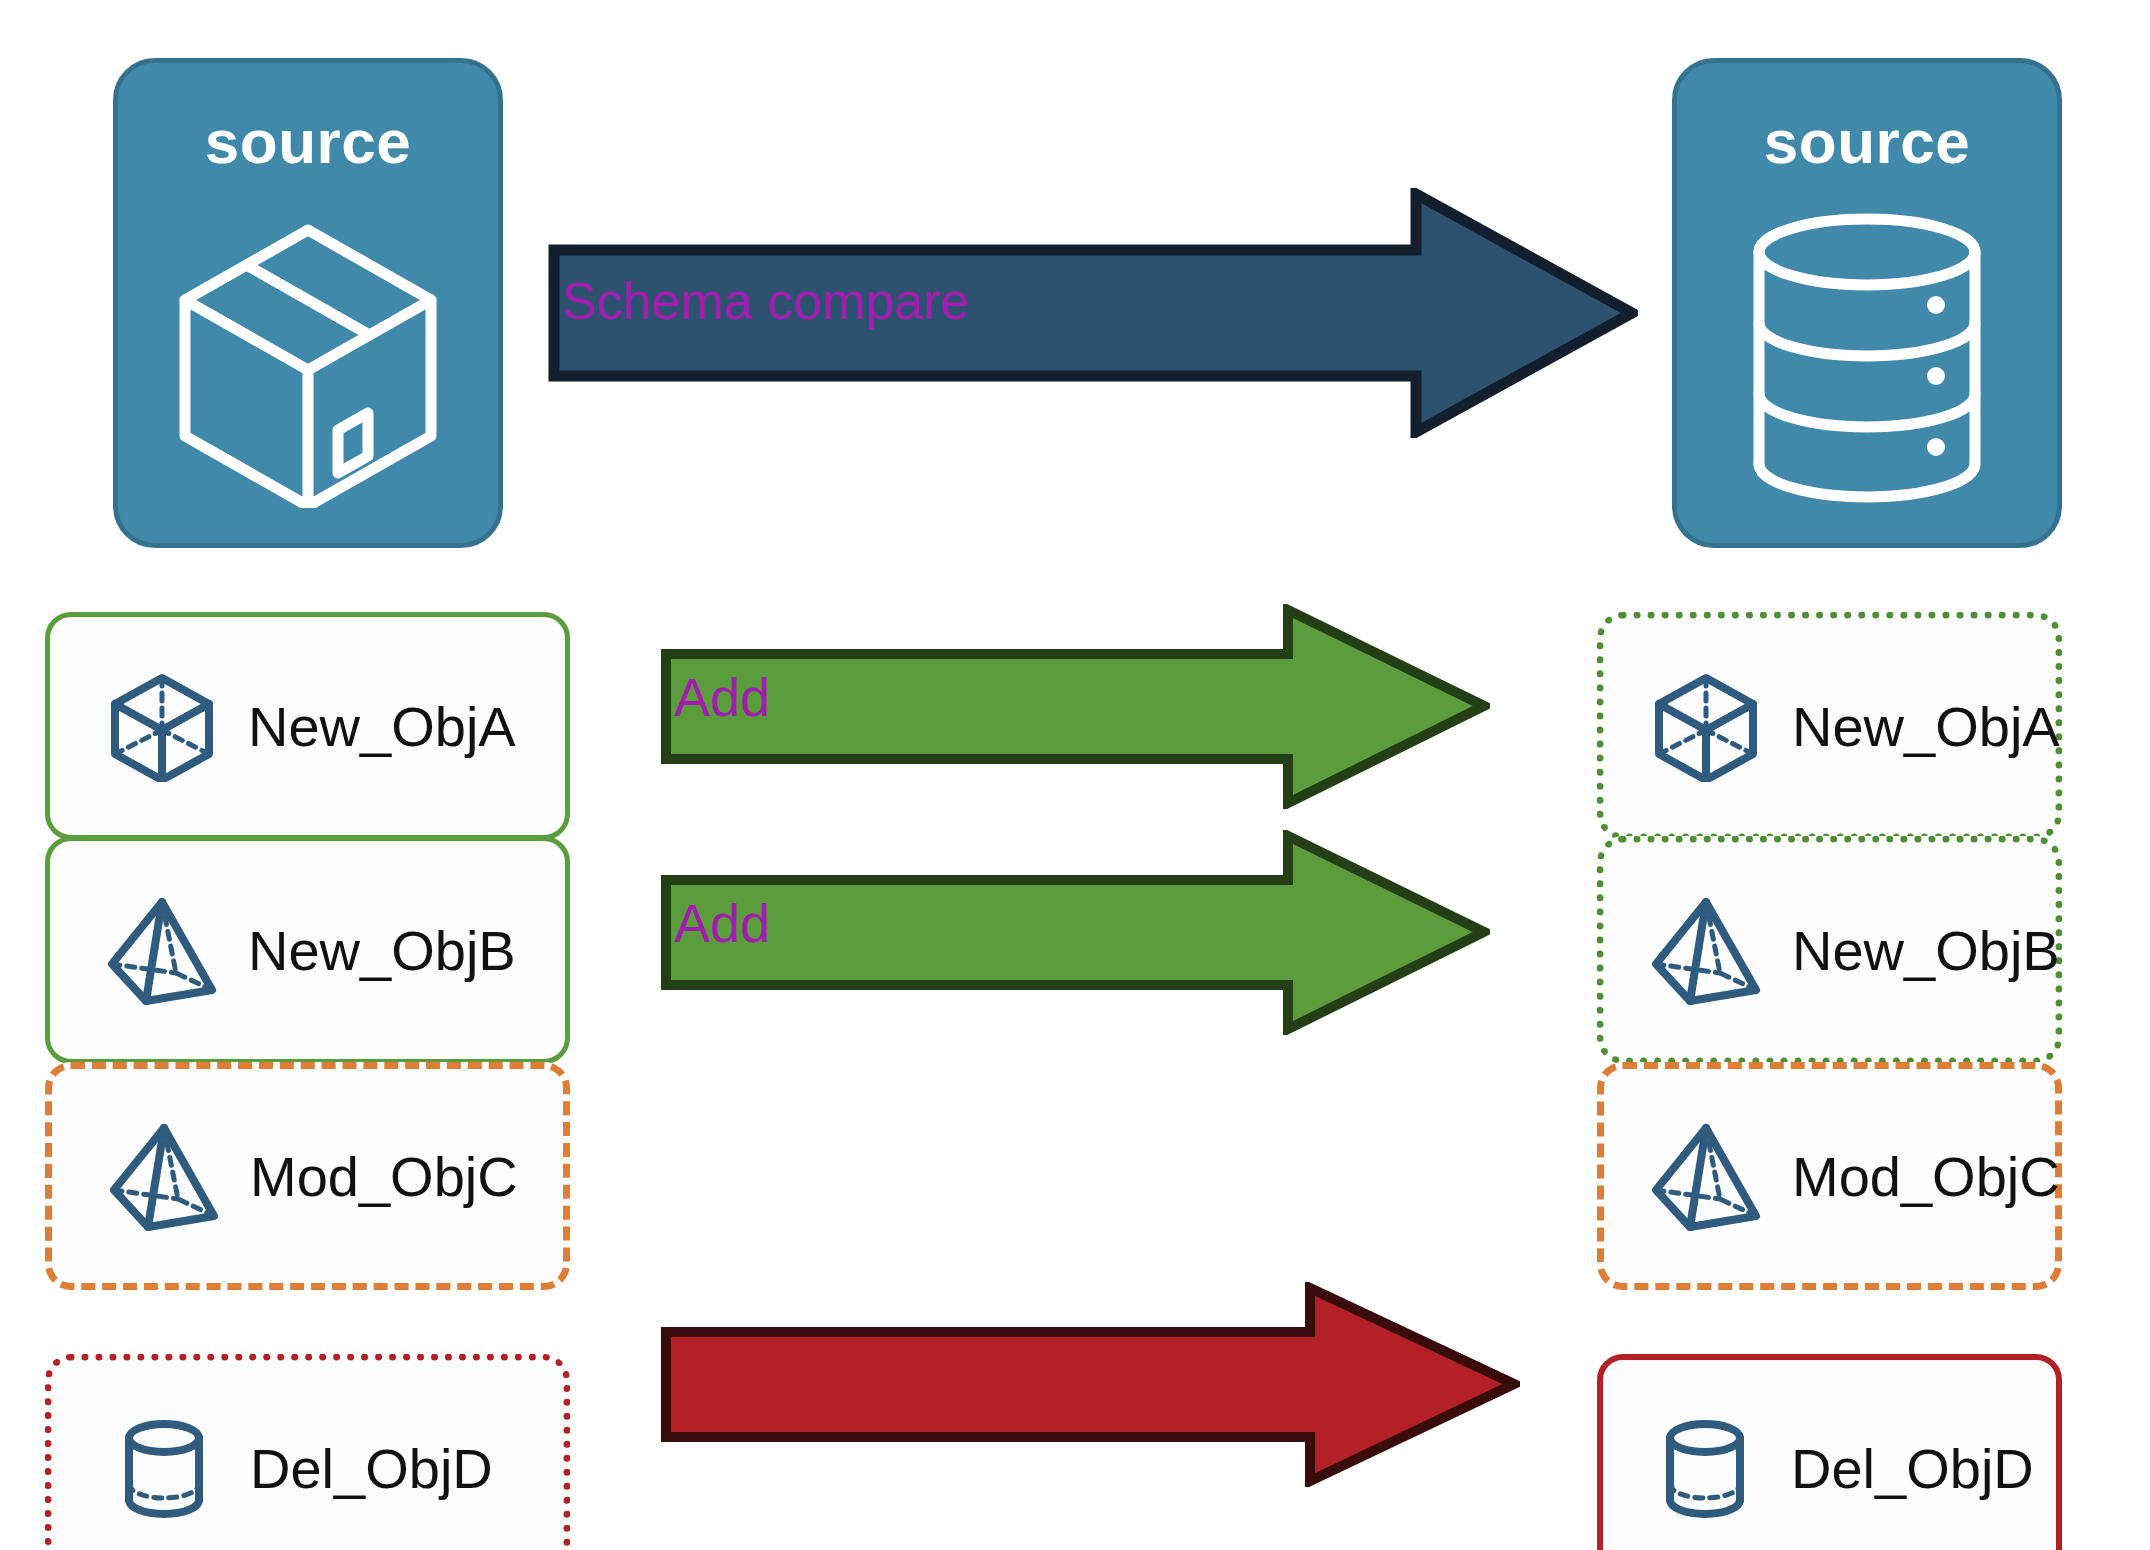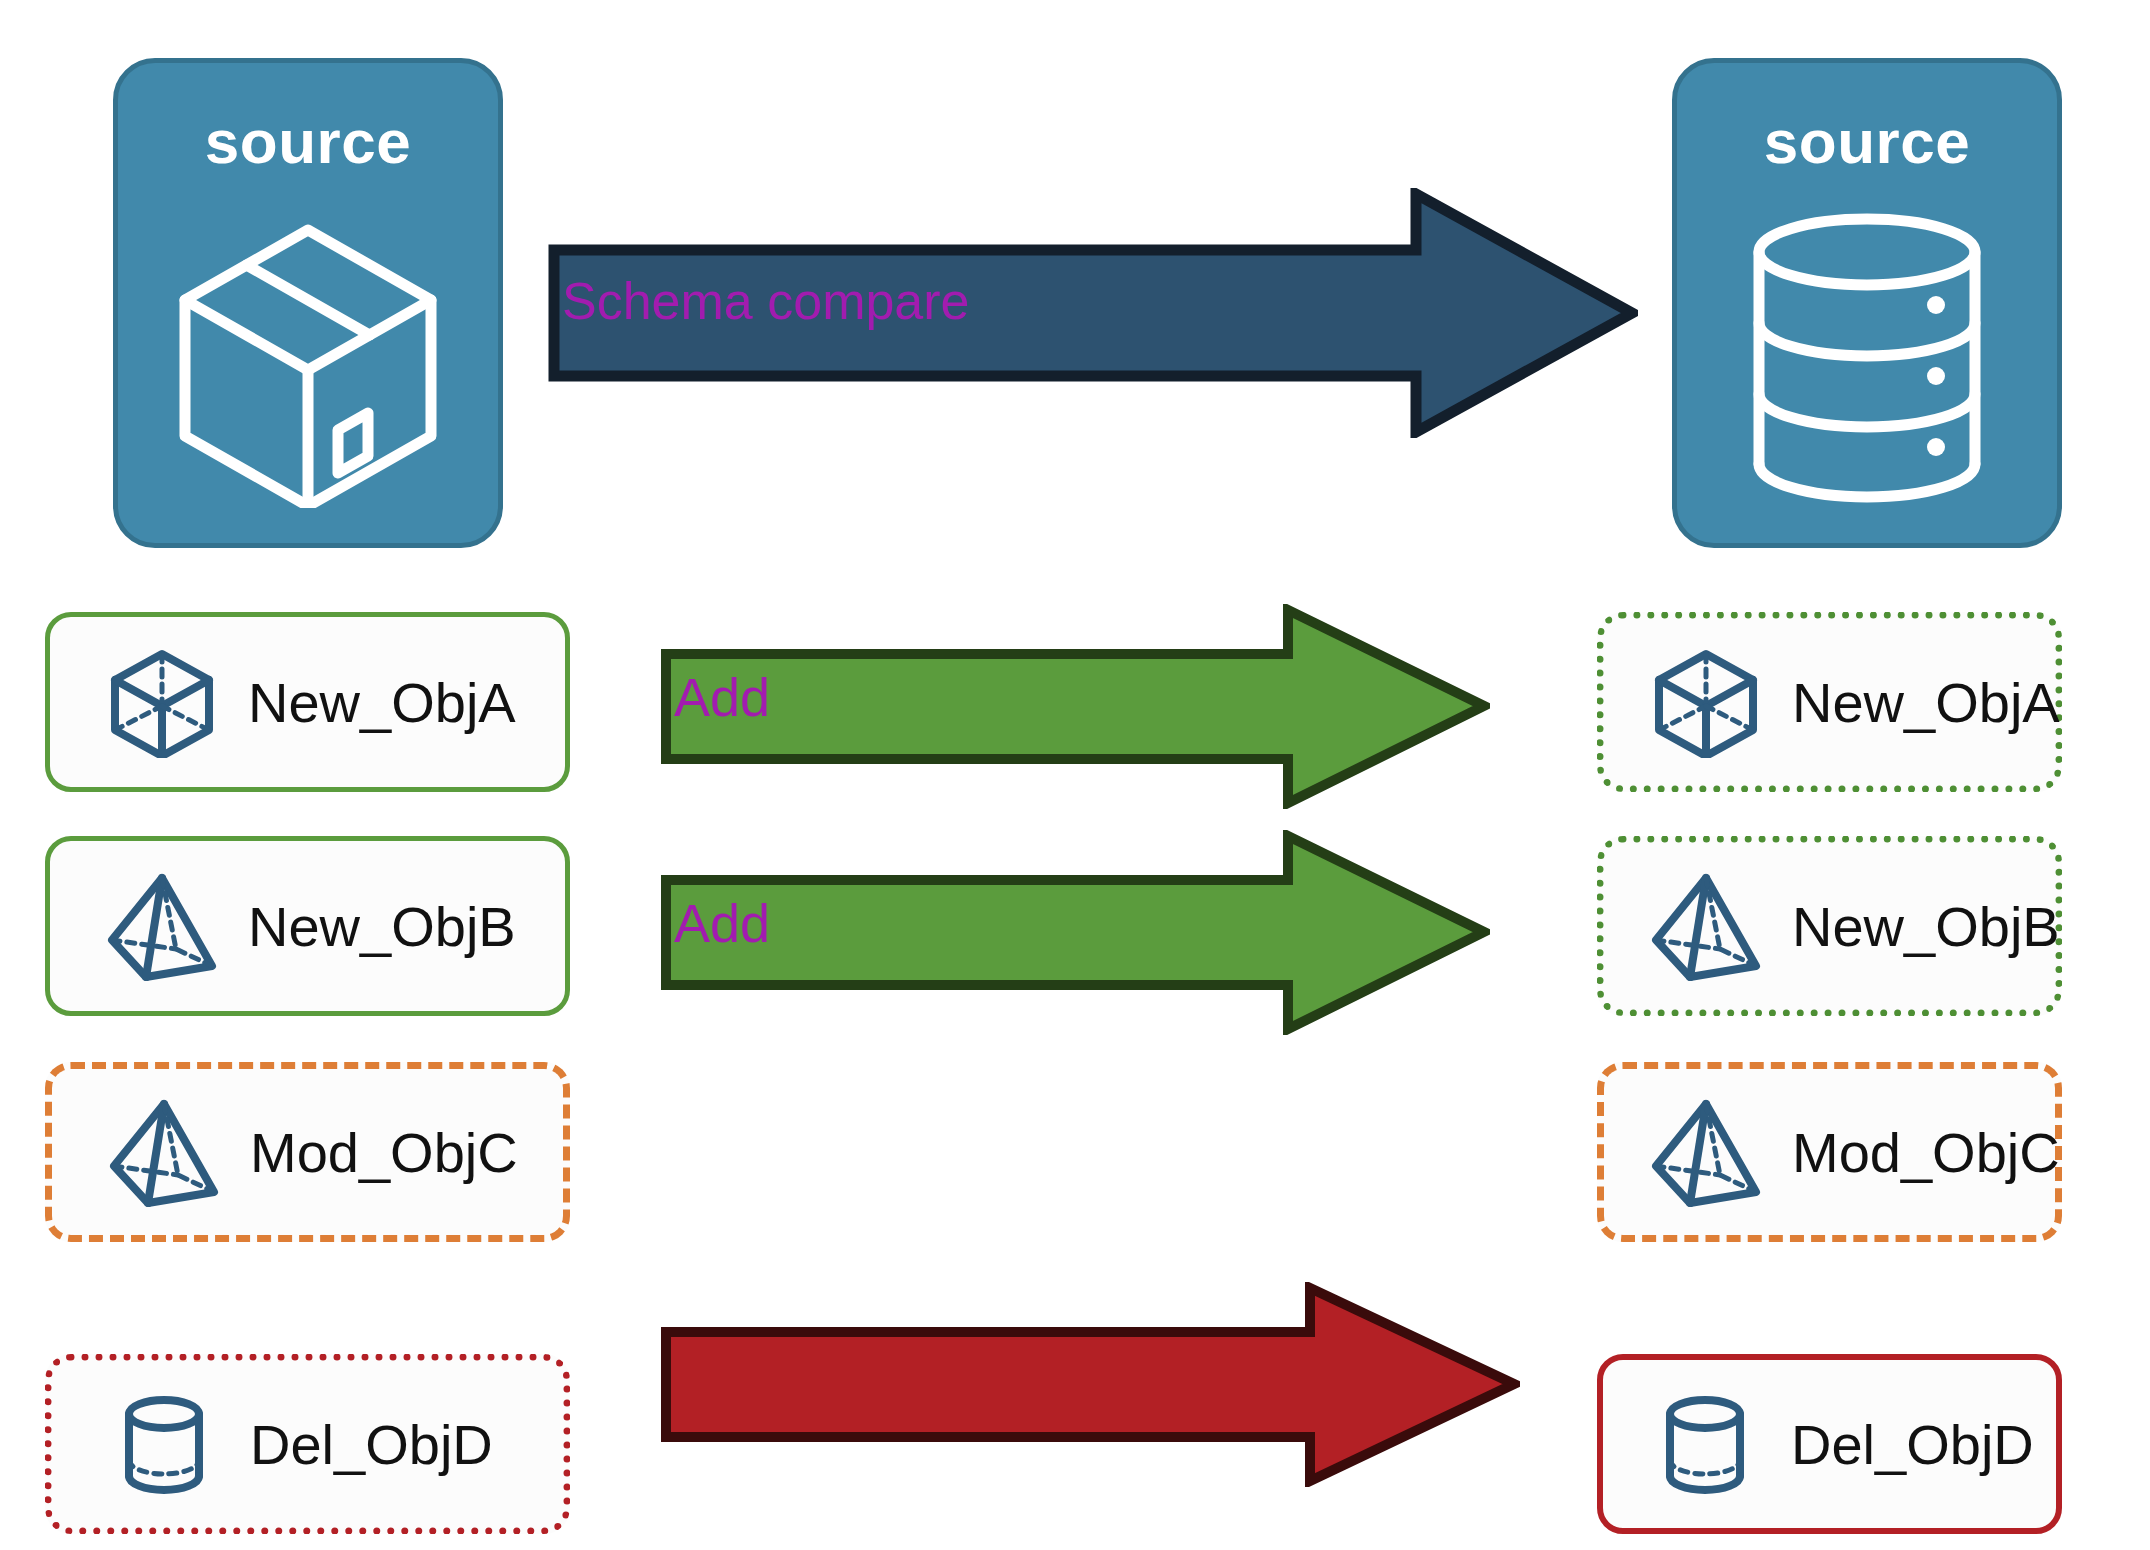--- a/index.html
+++ b/index.html
@@ -38,21 +38,21 @@
   .row{position:absolute;left:0;width:2150px;height:190px;}
   #row-0{top:612px;}
   #row-1{top:836px;}
   #row-2{top:1062px;}
   #row-3{top:1354px;}
 
   .objbox{
     position:absolute;box-sizing:border-box;
     background:#FCFCFC;border-radius:26px;
     display:flex;align-items:center;
-    height:180px;
+    height:228px;
   }
   .objbox.left{left:45px;width:525px;}
   .objbox.right{left:1597px;width:465px;}
   #row-0 .objbox.right,#row-1 .objbox.right{left:1597px;width:465px;}
   #row-2 .objbox.right{left:1597px;width:465px;}
   #row-3 .objbox.right{left:1597px;width:465px;}
 
   .b-solid-green{border:5px solid #5B9C3D;}
   .b-dot-green{border:7px dotted #4E8F34;}
   .b-dash-orange{border:7px dashed #DE7E36;}

